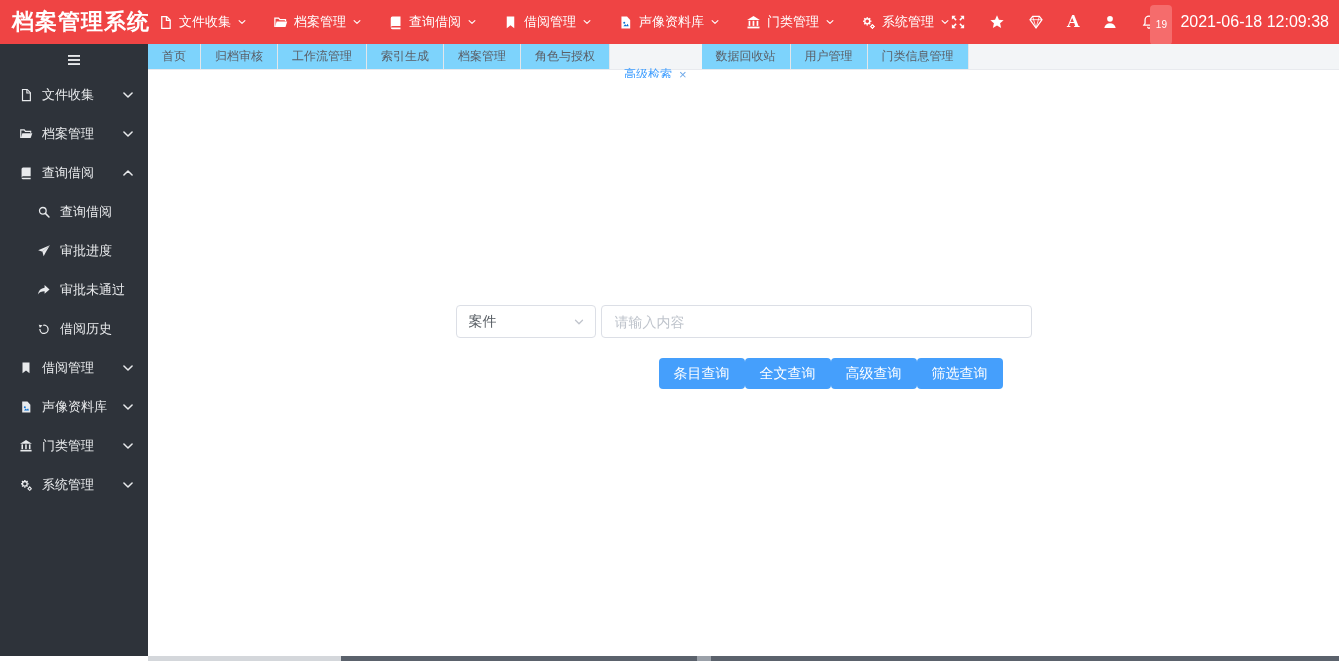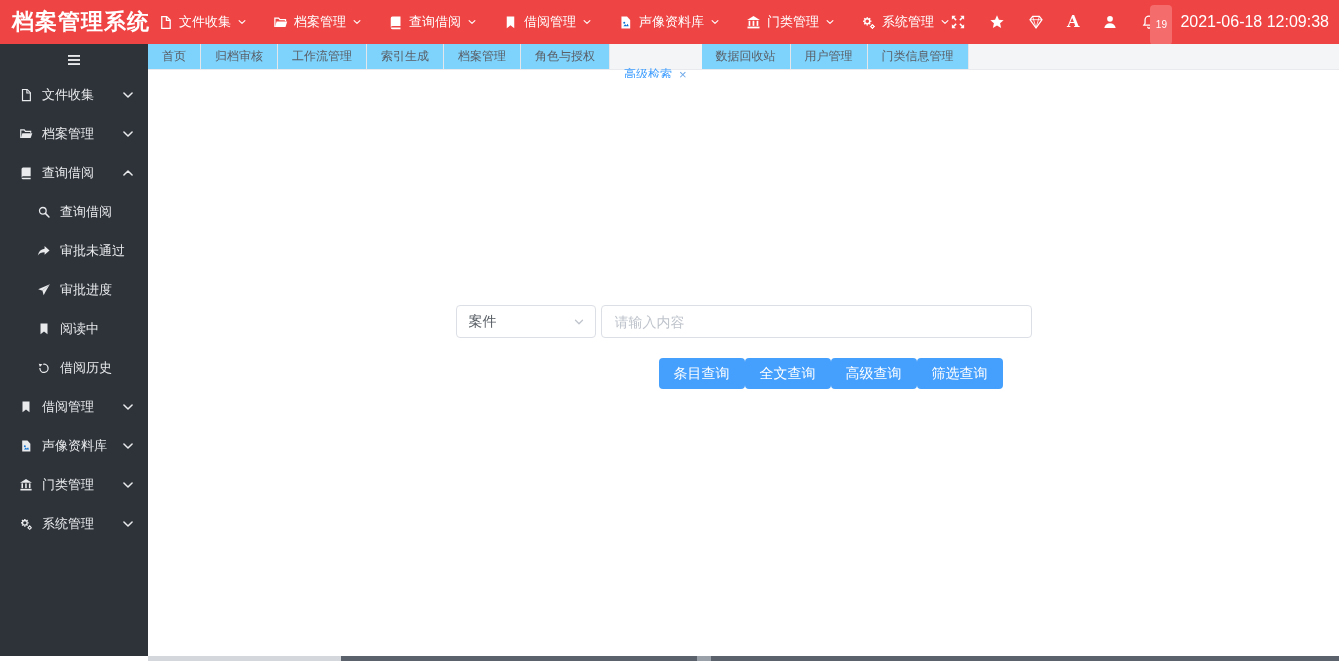--- a/index.html
+++ b/index.html
@@ -309,35 +309,29 @@
         </svg>
     </div>
     <div class="side-item side-sub">
       <svg class="ic">
           <use href="#s-search"></use>
         </svg>
       <span>查询借阅</span>
     </div>
     <div class="side-item side-sub">
       <svg class="ic">
+          <use href="#s-plane"></use>
+        </svg>
+      <span>审批进度</span>
+    </div>
+    <div class="side-item side-sub">
+      <svg class="ic">
           <use href="#s-share"></use>
         </svg>
       <span>审批未通过</span>
-    </div>
-    <div class="side-item side-sub">
-      <svg class="ic">
-          <use href="#s-plane"></use>
-        </svg>
-      <span>审批进度</span>
-    </div>
-    <div class="side-item side-sub">
-      <svg class="ic">
-          <use href="#s-bookmark"></use>
-        </svg>
-      <span>阅读中</span>
     </div>
     <div class="side-item side-sub">
       <svg class="ic">
           <use href="#s-history"></use>
         </svg>
       <span>借阅历史</span>
     </div>
     <div class="side-item">
       <svg class="ic">
           <use href="#s-bookmark"></use>

